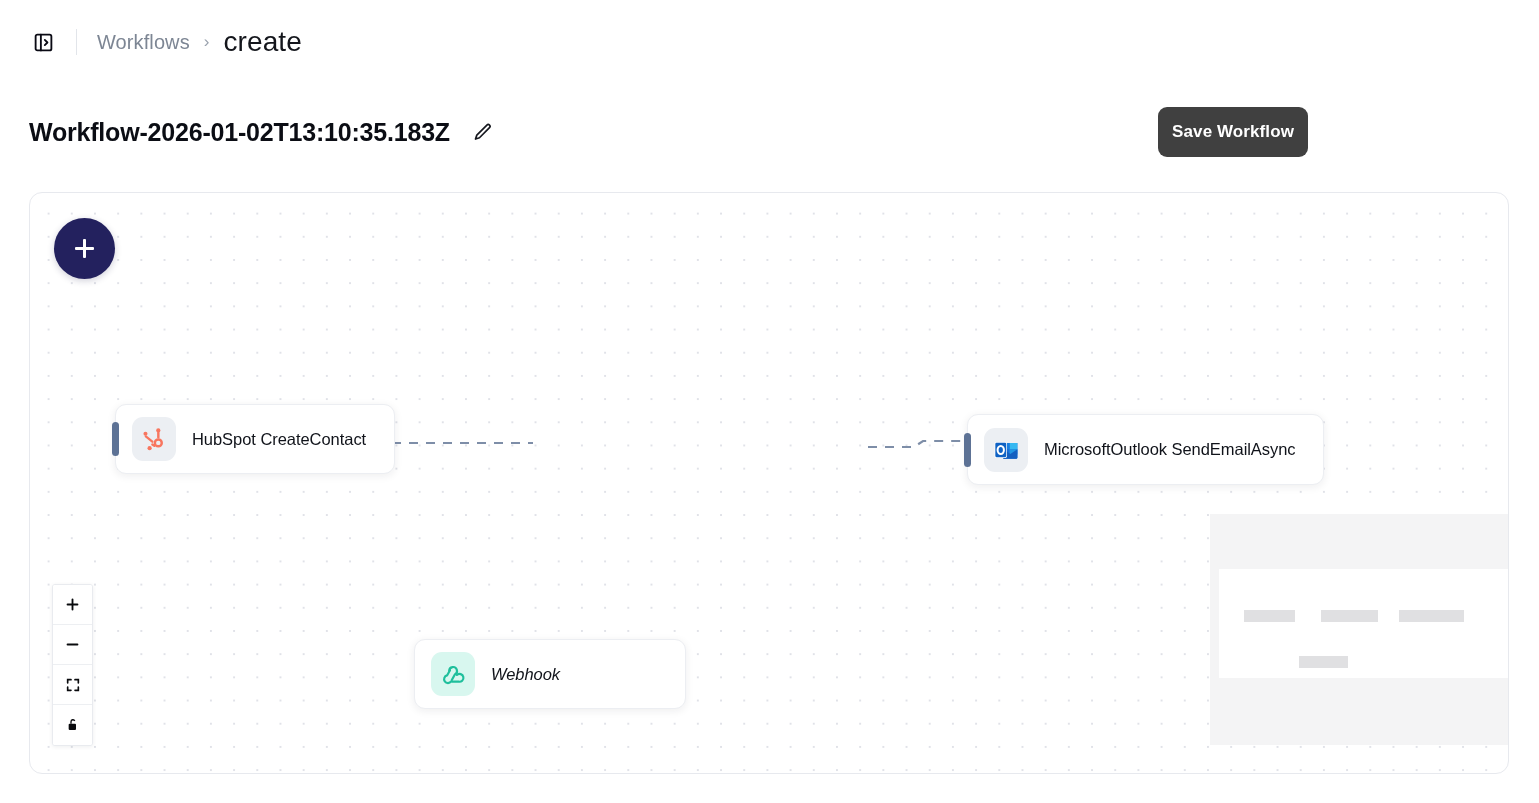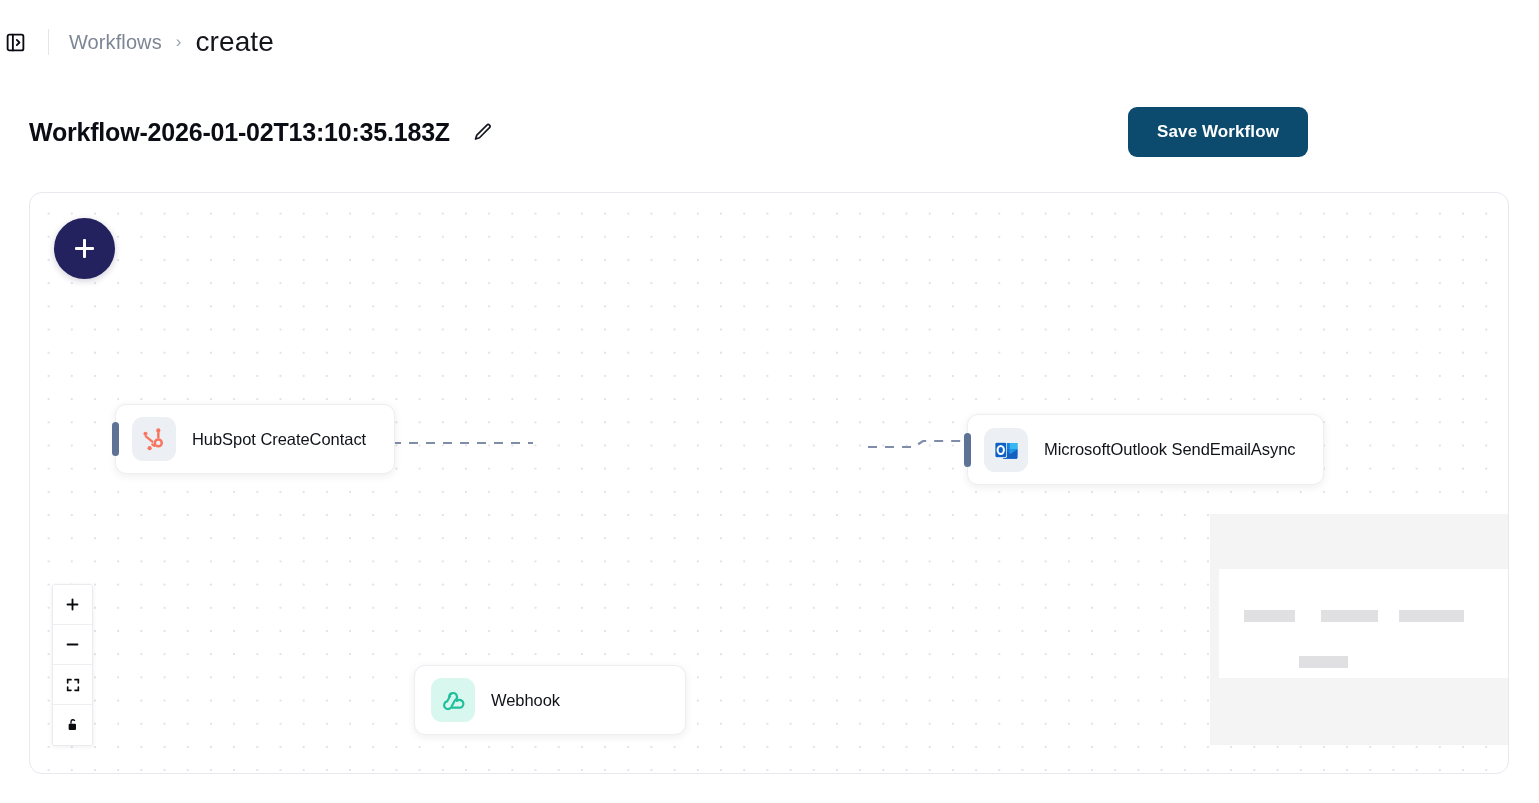--- a/index.html
+++ b/index.html
@@ -8,21 +8,21 @@
     background: #ffffff;
     font-family: "Liberation Sans", sans-serif;
     overflow: hidden;
   }
 
   .app { position: relative; width: 1539px; height: 803px; background: #fff; }
 
   
   .topbar {
     position: absolute; left: 0; top: 0; width: 1539px; height: 84px;
-    display: flex; align-items: center; 
+    display: flex; align-items: center; padding-left: 28px;
   }
   .panel-toggle {
     width: 30px; height: 30px; display: flex; align-items: center; justify-content: center;
     cursor: pointer; color: #0a0a14;
   }
   .bar-sep {
     width: 1px; height: 26px; background: #e2e5ea; margin: 0 20px 0 18px;
   }
   .breadcrumb { display: flex; align-items: center; gap: 14px; }
   .crumb-link {
@@ -39,23 +39,23 @@
   .wf-title {
     font-size: 25px; font-weight: bold; color: #0b0d14; letter-spacing: -.2px;
     white-space: nowrap;
   }
   .edit-btn {
     width: 30px; height: 30px; margin-left: 18px; cursor: pointer;
     display: flex; align-items: center; justify-content: center; color: #15171e;
   }
   .spacer { flex: 1; }
   .save-btn {
-    background: #0c4a6e; color: #fff; border: none; border-radius: 9px;
+    background: #404040; color: #fff; border: none; border-radius: 9px;
     font-family: inherit; font-size: 17px; font-weight: bold;
-    padding: 0 29px; height: 50px; cursor: pointer; letter-spacing: .1px;
+    padding: 0 14px; height: 50px; cursor: pointer; letter-spacing: .1px;
   }
 
   
   .canvas-wrap {
     position: absolute; left: 29px; top: 192px;
     width: 1480px; height: 582px;
     border: 1px solid #e7e9ee; border-radius: 13px;
     background-color: #ffffff;
     background-image: radial-gradient(#e0e2e8 1.05px, transparent 1.05px);
     background-size: 23.2px 23.2px;
@@ -215,21 +215,21 @@
           <rect x="13" y="8" width="7" height="7" fill="#1b7fe0"></rect>
           <path d="M13 15l8 5.5 8-5.5v9.5a1.5 1.5 0 0 1-1.5 1.5H13z" fill="#1460c0"></path>
           <rect x="3" y="7" width="14" height="18" rx="1.6" fill="#fff"></rect>
           <rect x="3.8" y="7.8" width="12.4" height="16.4" rx="1.3" fill="#0f62c4"></rect>
           <ellipse cx="10" cy="16" rx="3.6" ry="4.6" fill="none" stroke="#fff" stroke-width="2.3"></ellipse>
         </svg>
       </div>
       <div class="node-label">MicrosoftOutlook SendEmailAsync</div>
     </div>
 
-    <div class="node" style="left:384px; top:472px; width:272px; height:70px;">
+    <div class="node" style="left:384px; top:446px; width:272px; height:70px;font-style:italic;">
       <div class="node-icon ic-webhook">
         <svg width="26" height="26" viewBox="0 0 24 24" fill="none" stroke="#1fbf9c" stroke-width="2" stroke-linecap="round" stroke-linejoin="round">
           <path d="M8.5 9.2a3.6 3.6 0 1 1 5.2 3.2l-2.8 5.2"></path>
           <path d="M15.6 12.9a3.6 3.6 0 1 1 1.4 6.1H11"></path>
           <path d="M10.3 18.9a3.6 3.6 0 1 1-3.8-5.6l2.7-4.8"></path>
         </svg>
       </div>
       <div class="node-label">Webhook</div>
     </div>
 

